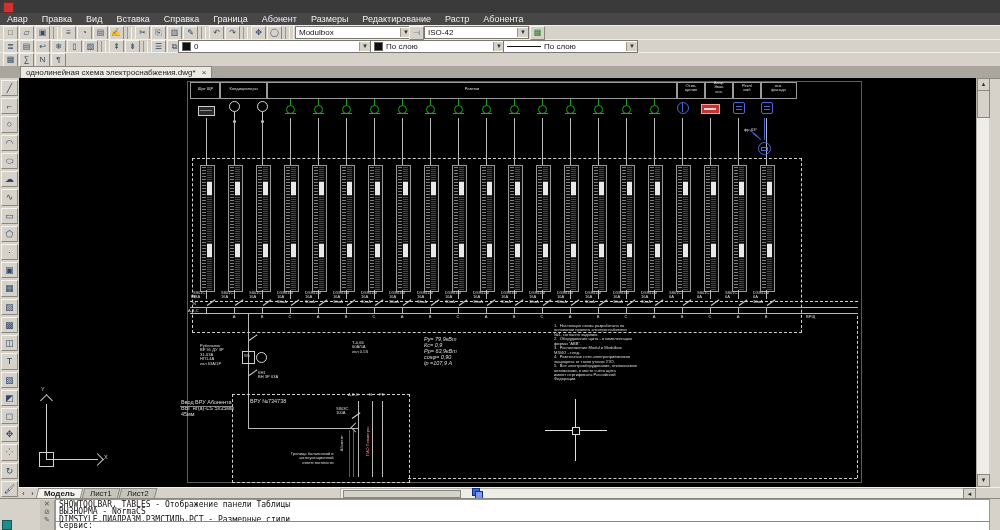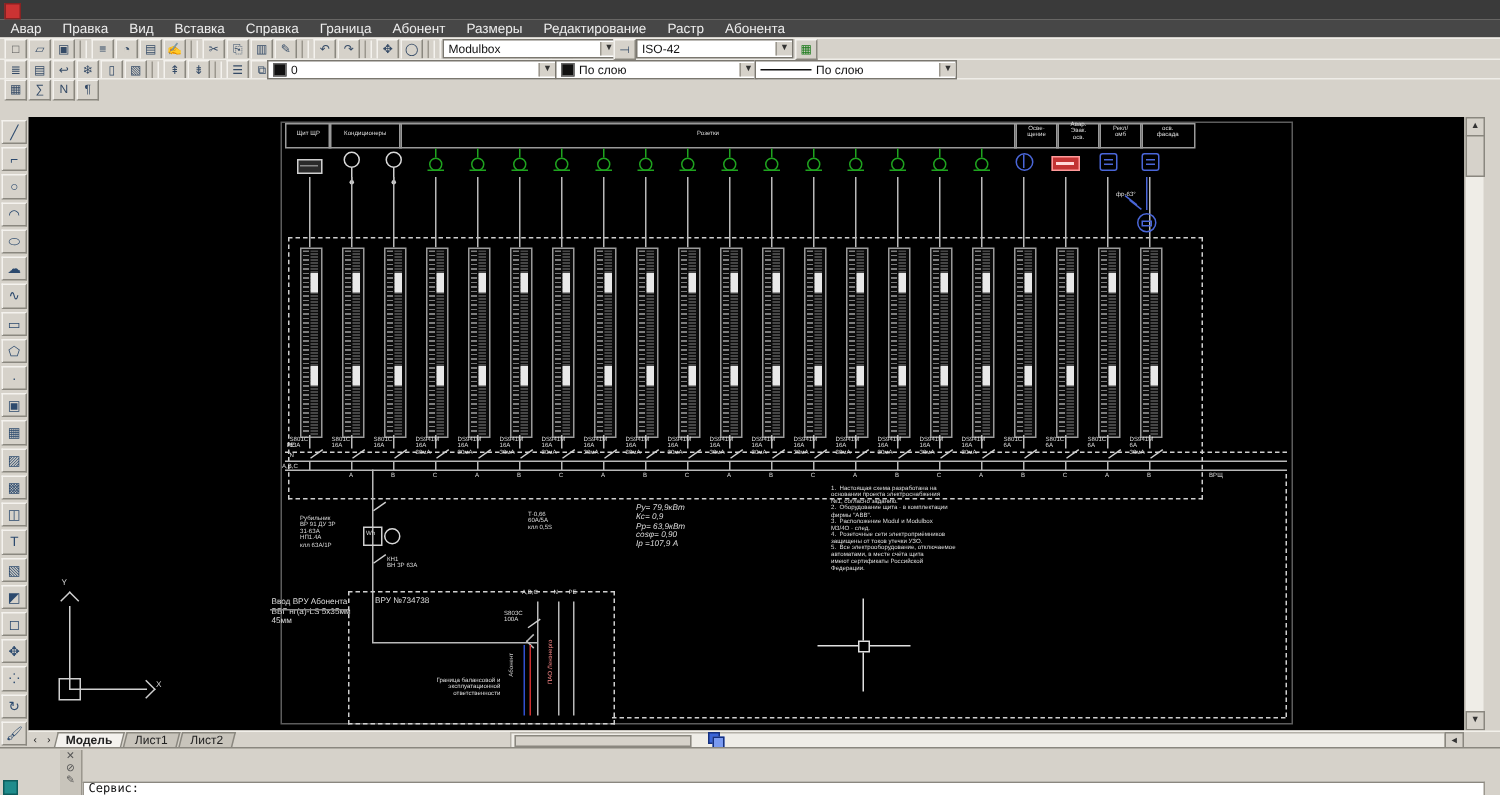--- a/index.html
+++ b/index.html
@@ -172,20 +172,26 @@
     <span class="swatch"></span>
     <span>По слою</span>
       <span class="arrow">▼</span>
   </div>
   <div class="abs combo" style="left:503px;top:40px;width:130px;">
     <span class="ltline"></span>
     <span>По слою</span>
       <span class="arrow">▼</span>
   </div>
 
+  <div id="tabbar" class="abs">
+    <div id="doctab" class="abs">
+      <span>однолинейная схема электроснабжения.dwg*</span>
+      <span class="x">×</span>
+    </div>
+  </div>
 
   <div id="lefttools" class="abs">
       <div class="ltbtn">╱</div>
       <div class="ltbtn">⌐</div>
       <div class="ltbtn">○</div>
       <div class="ltbtn">◠</div>
       <div class="ltbtn">⬭</div>
       <div class="ltbtn">☁</div>
       <div class="ltbtn">∿</div>
       <div class="ltbtn">▭</div>
@@ -693,17 +699,22 @@
      <div class="abs" style="left:3px;top:3px;width:6px;height:6px;background:#7a9af0;border:1px solid #15307f;"></div>
   </div>
   <div class="abs scrbtn" style="left:963px;top:488px;">◄</div>
 
   <div id="cmd" class="abs">
     <div id="cmdicons">
       <span>✕</span>
       <span>⊘</span>
       <span>✎</span>
     </div>
+    <div id="cmdhist">
+        <div>SHOWTOOLBAR,_TABLES - Отображение панели Таблицы</div>
+        <div>ВЫЗНОРМА - NormaCS</div>
+        <div>DIMSTYLE,ДИАЛРАЗМ,РЗМСТИЛЬ,РСТ - Размерные стили</div>
+      </div>
     <div id="cmdline"><span>Сервис:</span></div>
   </div>
   <div id="tealico"></div>
 
 </div>
 
 </body></html>

